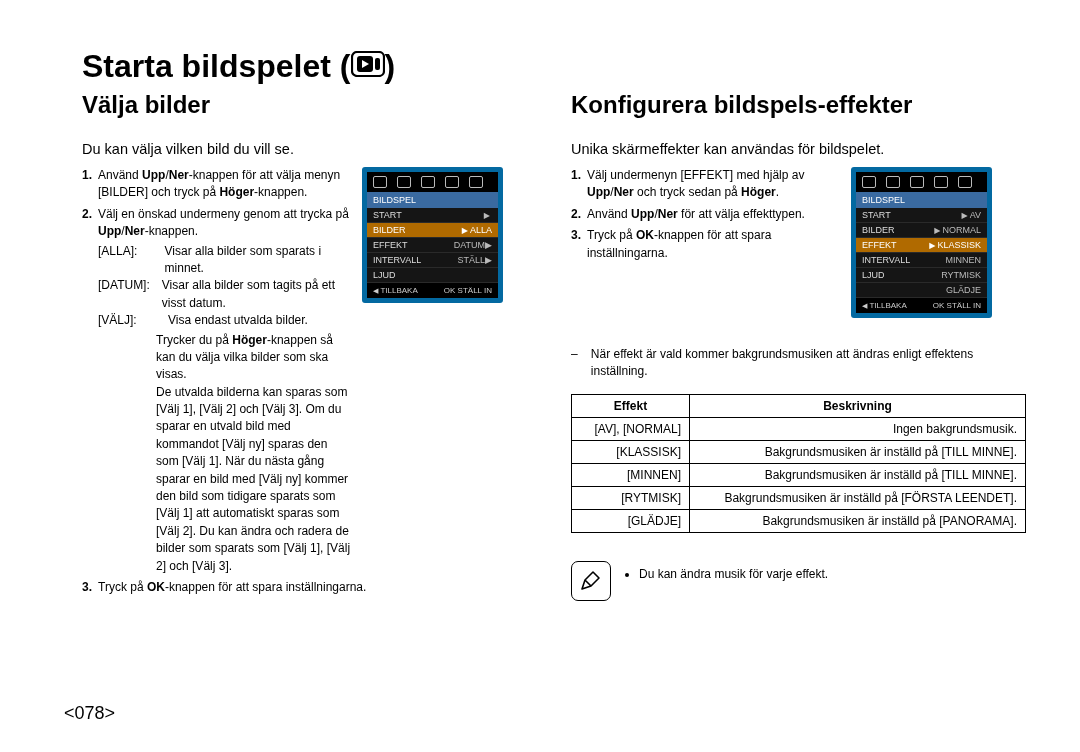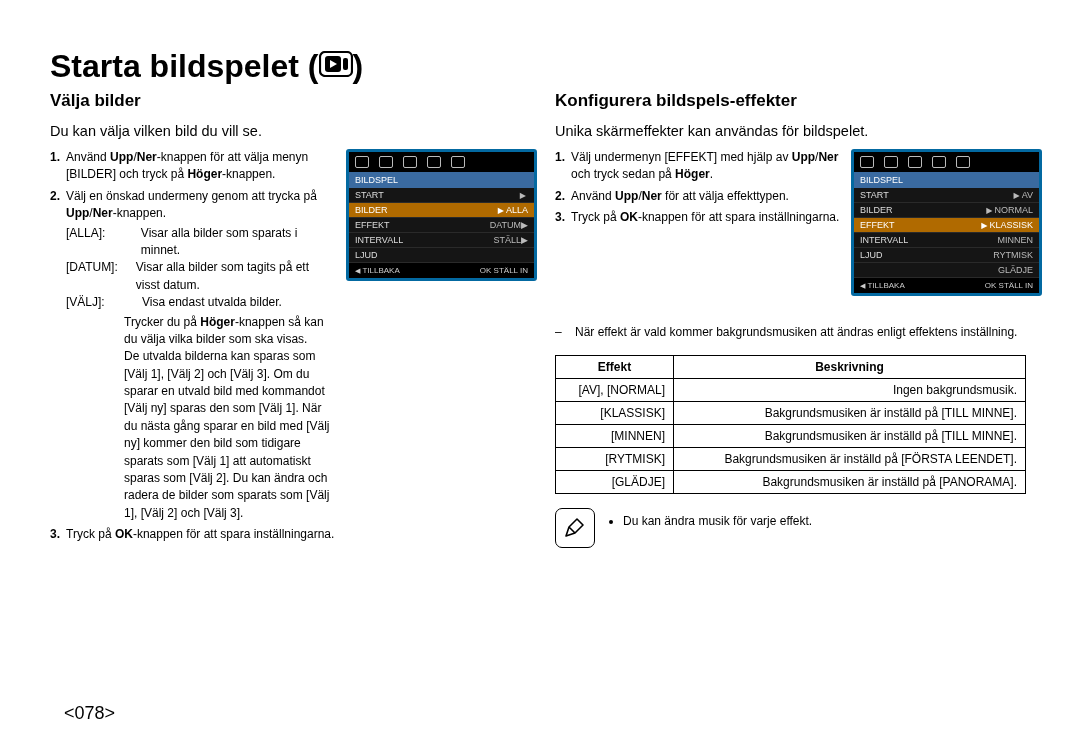--- a/index.html
+++ b/index.html
@@ -1,55 +1,55 @@
 <!DOCTYPE html>
 <html><head>
 <meta charset="utf-8">
 <style>
   * { box-sizing: border-box; margin: 0; padding: 0; }
   html, body { width: 1080px; height: 752px; background: #fff; font-family: Arial, Helvetica, sans-serif; color: #000; }
-  .page { padding: 48px 54px 20px 50px; position: relative; height: 100%; }
+  .page { padding: 48px 54px 20px 82px; position: relative; height: 100%; }
   .h1wrap { display: flex; align-items: center; gap: 10px; margin-bottom: 6px; }
   h1 { font-size: 32px; font-weight: bold; }
   .title-icon { display:inline-flex; align-items:center; }
   .cols { display: flex; gap: 34px; margin-top: 4px; }
   .col { flex: 1 1 0; }
-  h2 { font-size: 17px; font-weight: bold; margin-bottom: 12px; }
+  h2 { font-size: 24px; font-weight: bold; margin-bottom: 22px; }
   .intro { font-size: 14.5px; margin-bottom: 10px; }
   .steps { font-size: 12px; line-height: 1.45; }
   .steps .row { display: flex; gap: 6px; margin-bottom: 4px; }
   .steps .num { font-weight: bold; white-space: nowrap; }
   .steps .body { flex: 1; }
   .deflist { margin-top: 2px; }
-  .deflist .drow { display: flex; gap: 18px; }
+  .deflist .drow { display: flex; gap: 12px; }
   .deflist .dt { width: 58px; }
   .afterdef { margin-top: 2px; padding-left:58px; }
   .lcdwrap { float: right; width: 175px; margin-left: 10px; margin-bottom: 6px; }
   
-  .lcd { width: 191px; background: #151515; border: 3px solid #0369a1; border-radius: 3px; font-size: 9px; color: #ddd; }
+  .lcd { width: 141px; background: #151515; border: 5px solid #0369a1; border-radius: 3px; font-size: 9px; color: #ddd; }
   .lcd-top { background: #000; padding: 4px 6px; display: flex; gap: 10px; align-items: center; height:20px; }
   .lcd-top .ico { width: 14px; height: 12px; border: 1px solid #bbb; border-radius: 2px; display:inline-block; }
   .lcd-title { background: #3a6aa0; color: #fff; padding: 3px 6px; font-size: 9px; }
   .lcd-item { display: flex; justify-content: space-between; padding: 2px 6px; border-bottom: 1px solid #2a2a2a; }
   .lcd-item.sel { background: #b06a00; color: #fff; }
   .lcd-item .r { color: #bbb; display:flex; align-items:center; gap:2px; }
   .lcd-item.sel .r { color:#fff; }
   .lcd-item .chev { font-size:8px; }
   .lcd-foot { background: #000; display: flex; justify-content: space-between; padding: 3px 6px; font-size: 8px; color:#ccc; }
   .lcd-foot .tri { font-size:7px; margin-right:2px;}
   
   .note { font-size: 12px; line-height:1.4; margin-top: 22px; display:flex; gap:8px;}
   .note .dash{width:12px;}
   
   table.eff { width: 100%; border-collapse: collapse; font-size: 12px; margin-top: 14px; }
   table.eff th, table.eff td { border: 1px solid #000; padding: 4px 8px; text-align: right; }
   table.eff th { font-weight: bold; text-align: center; }
   table.eff td.c1 { text-align: right; width: 118px; }
   
-  .pnote { display: flex; gap: 12px; align-items: flex-start; margin-top: 14px; font-size: 12px; }
+  .pnote { display: flex; gap: 12px; align-items: flex-start; margin-top: 28px; font-size: 12px; }
   .pnote .iconbox { width: 40px; height: 40px; border: 1.5px solid #000; border-radius: 7px; display:flex; align-items:center; justify-content:center; font-size:22px; }
   .pnote ul { list-style: disc; padding-left: 16px; margin-top:6px;}
   .pagenum { position: absolute; left: 64px; bottom: 28px; font-size: 18px; }
   .clear { clear: both; }
 </style>
 </head>
 <body>
 
 <div class="page">
   <div class="h1wrap">

